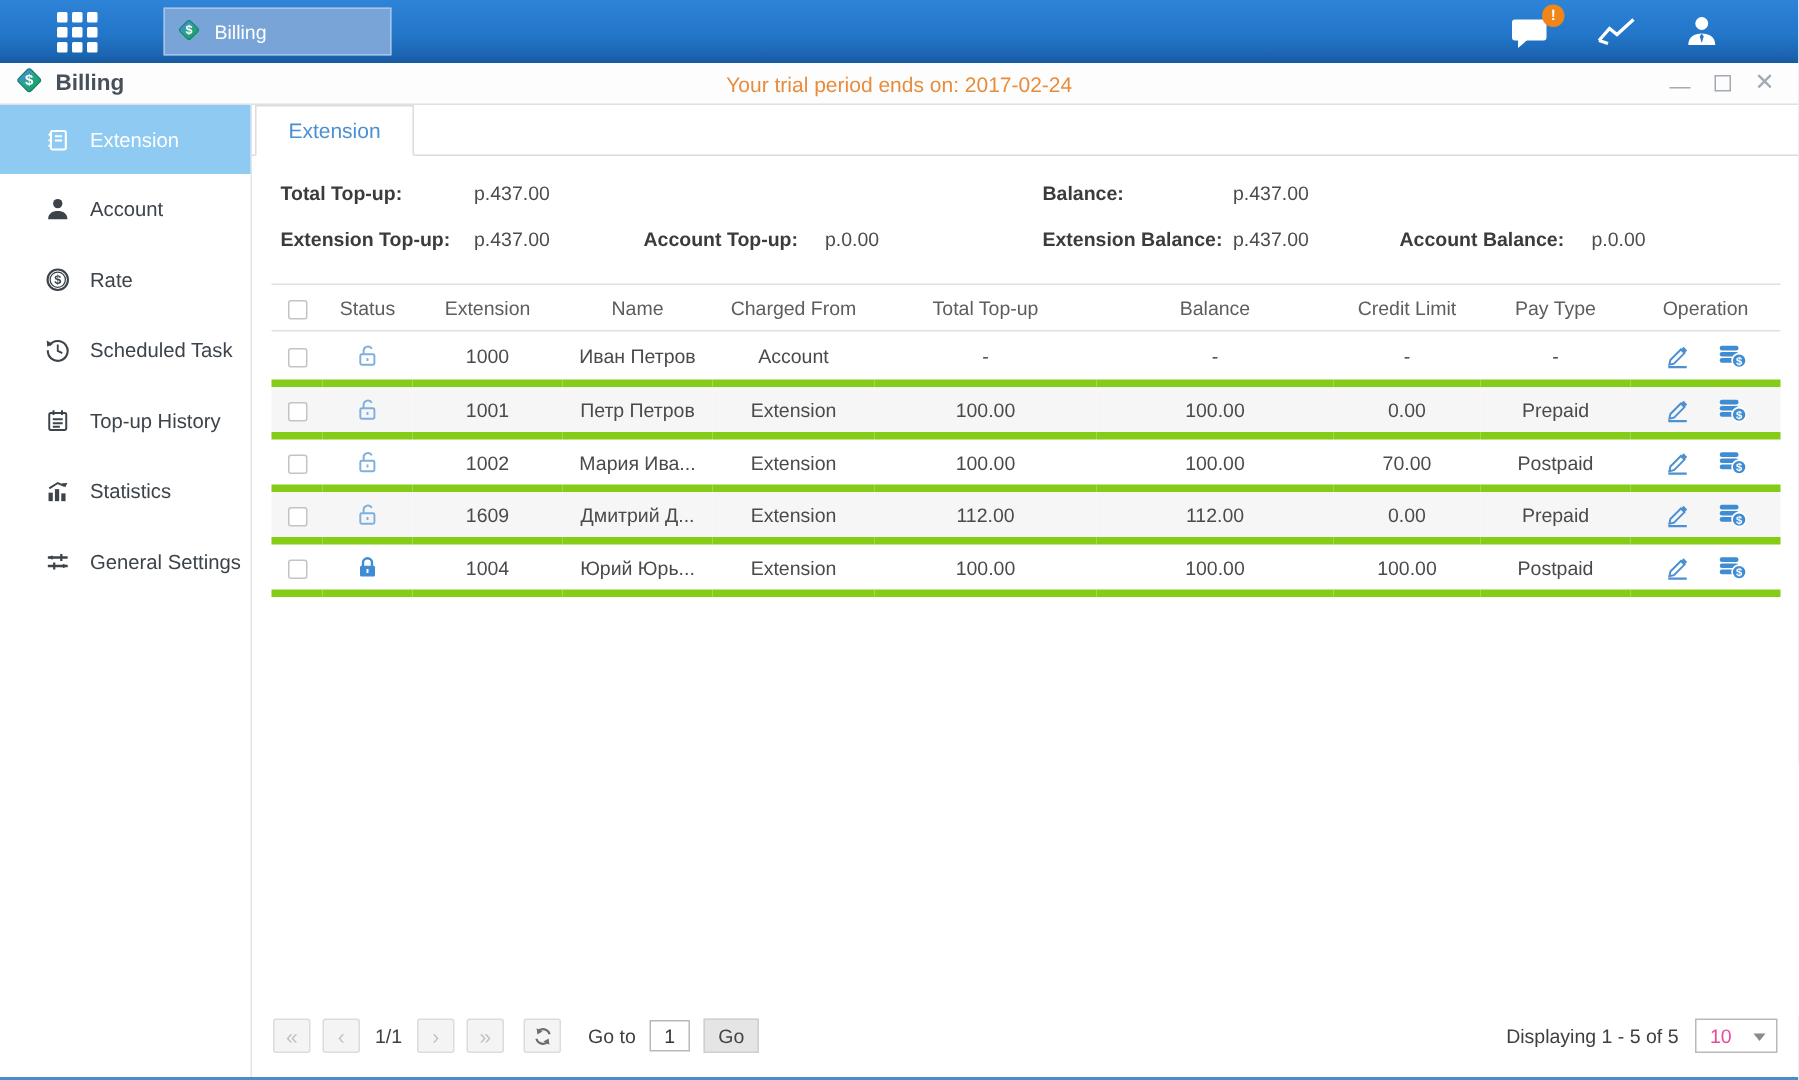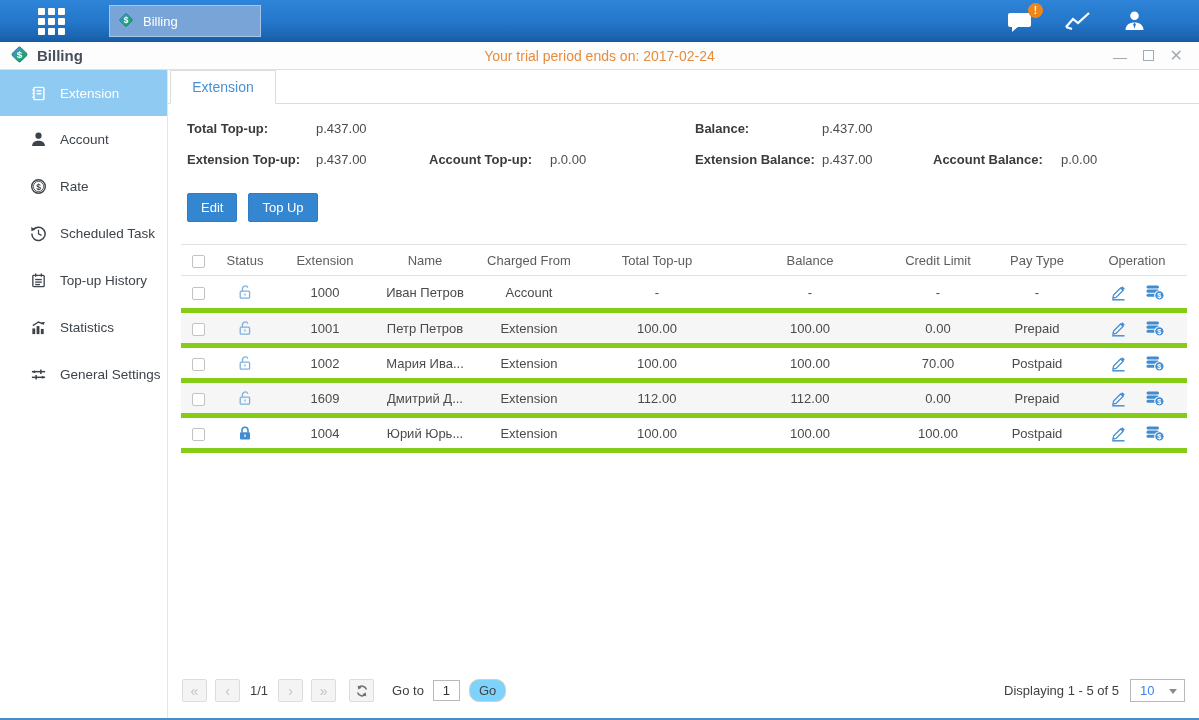--- a/index.html
+++ b/index.html
@@ -79,26 +79,26 @@
   
   .footer { margin-top:auto; display:flex; align-items:center; padding:0 1px 13px 1px; height:42px; flex:0 0 auto; }
   .pgbtn { width:25px; height:23px; background:#f4f4f4; border:1px solid #dcdcdc; border-radius:2px;
     color:#c2c2c2; font-size:14px; display:flex; align-items:center; justify-content:center;
     margin-right:8px; cursor:pointer; }
   .pgtext { font-size:13px; color:#3f3f3f; margin:0 10px 0 2px; }
   .refresh { color:#6e6e6e; margin-left:5px; }
   .goto-label { font-size:13px; color:#3f3f3f; margin:0 9px 0 10px; }
   .goto-input { width:27px; height:21px; border:1px solid #b9b9b9; text-align:center; font-size:13px;
     font-family:"Liberation Sans",sans-serif; color:#333; }
-  .go-btn { margin-left:9px; padding:3px 9px; background:#7dd3fc; border:1px solid #cfcfcf;
-    border-radius:10px; font-size:13px; color:#444; font-family:"Liberation Sans",sans-serif; cursor:pointer; }
+  .go-btn { margin-left:9px; padding:3px 9px; background:#e5e5e5; border:1px solid #cfcfcf;
+    border-radius:0; font-size:13px; color:#444; font-family:"Liberation Sans",sans-serif; cursor:pointer; }
   .foot-right { margin-left:auto; display:flex; align-items:center; gap:11px; }
   .displaying { font-size:13px; color:#3f3f3f; }
   .pagesize { width:55px; height:23px; border:1px solid #b9b9b9; background:#fff; display:flex;
-    align-items:center; padding-left:9px; font-size:13px; color:#3b82f6; position:relative; cursor:pointer; }
+    align-items:center; padding-left:9px; font-size:13px; color:#ec4899; position:relative; cursor:pointer; }
   .pagesize .arrow { position:absolute; right:7px; top:9px; width:0; height:0;
     border-left:4px solid transparent; border-right:4px solid transparent; border-top:5px solid #8a8a8a; }
   .bottom-edge { height:2px; flex:0 0 2px; background:#4c8ccb; }
 </style>
 </head>
 <body>
 
 <div class="screen">
 
   <div class="taskbar">
@@ -282,24 +282,20 @@
           <span class="lbl">Extension Top-up:</span>
           <span class="val">p.437.00</span>
           <span class="lbl">Account Top-up:</span>
           <span class="val">p.0.00</span>
           <span class="lbl">Extension Balance:</span>
           <span class="val">p.437.00</span>
           <span class="lbl">Account Balance:</span>
           <span class="val">p.0.00</span>
         </div>
 
-        <div class="btnrow">
-          <button class="btn">Edit</button>
-          <button class="btn">Top Up</button>
-        </div>
 
         <table>
           <colgroup>
             <col style="width:34px">
               <col style="width:60px">
               <col style="width:100px">
               <col style="width:100px">
             <col style="width:108px">
               <col style="width:148px">
               <col style="width:158px">

